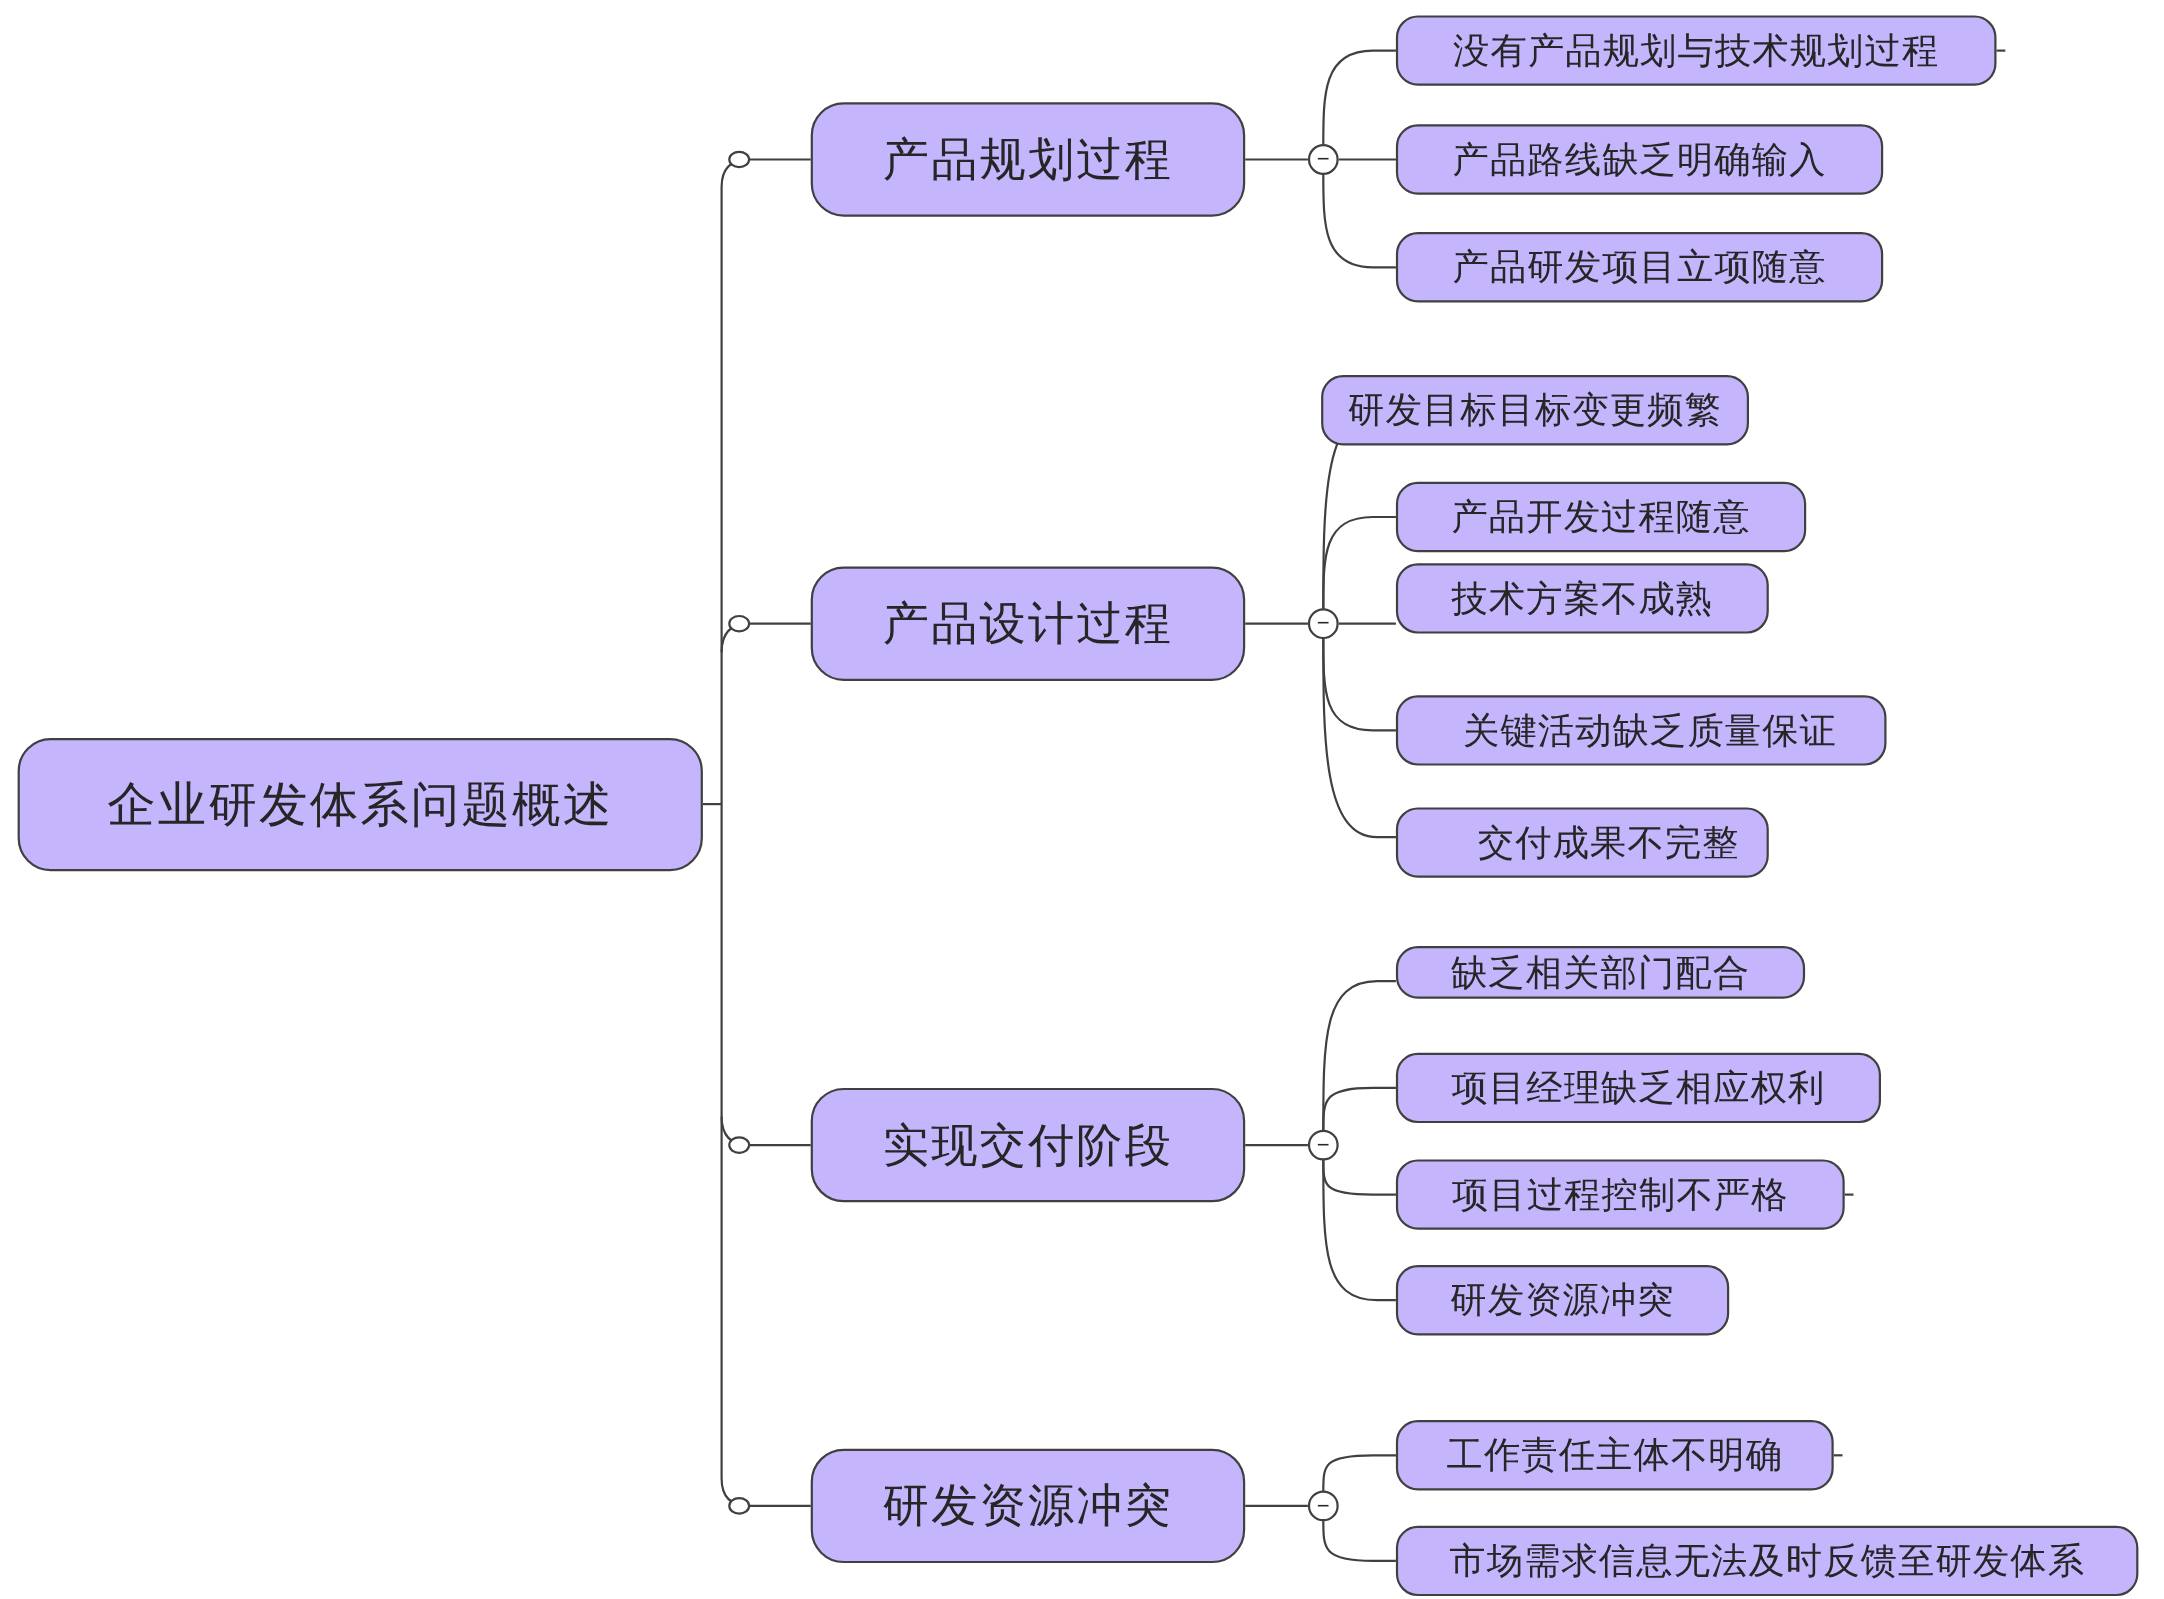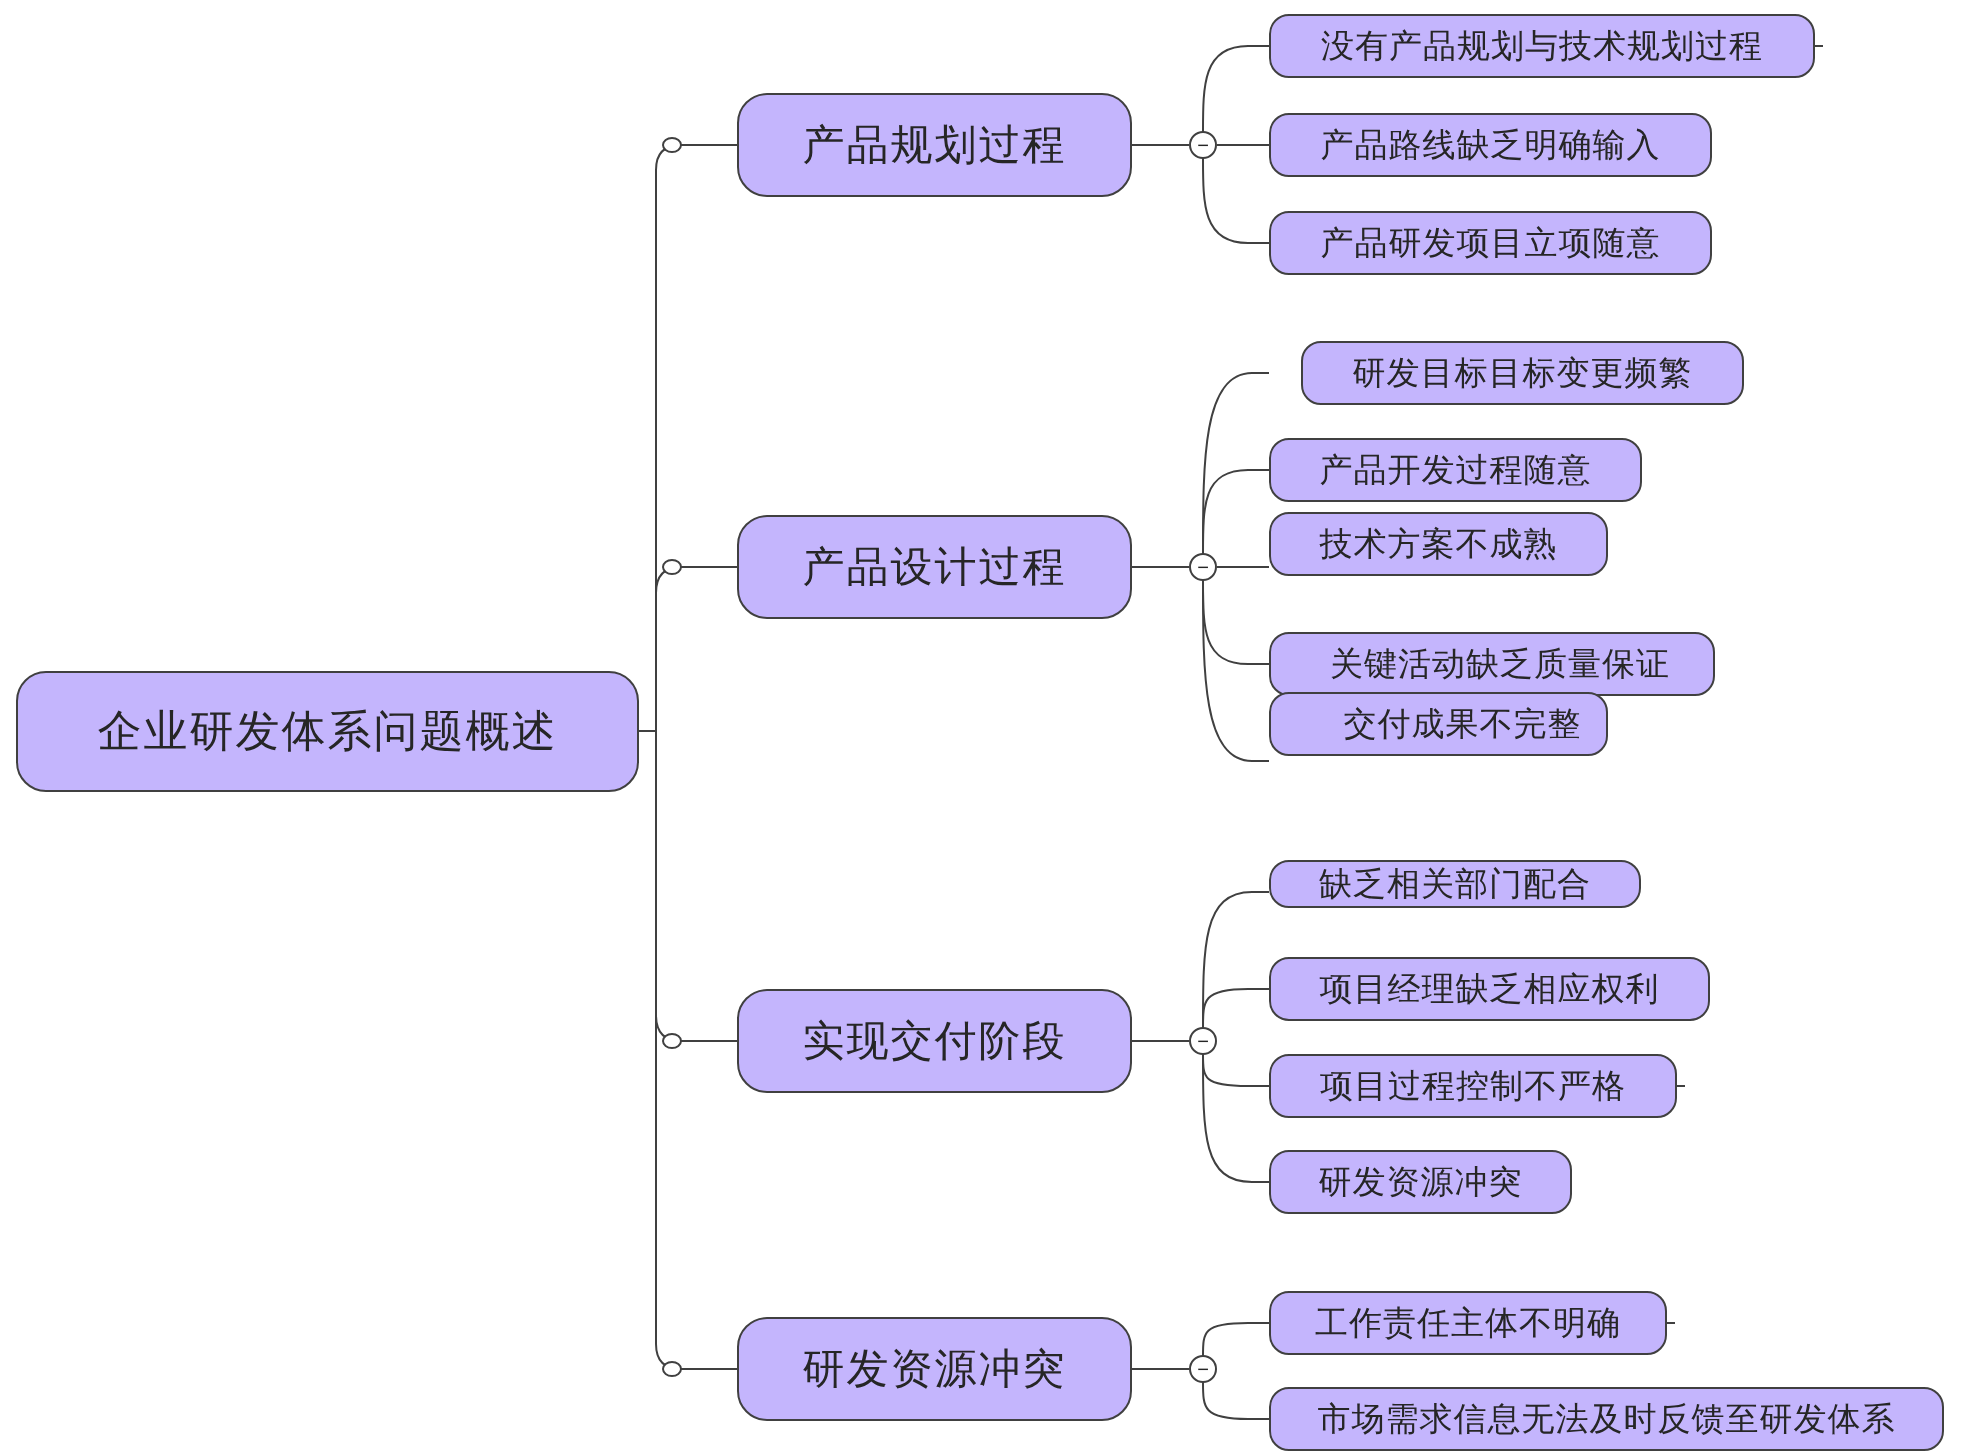--- a/index.html
+++ b/index.html
@@ -110,33 +110,33 @@
   <div class="node child" style="left:1269px;top:14px;width:546px;height:64px;">
     <span>没有产品规划与技术规划过程</span>
   </div>
   <div class="node child" style="left:1269px;top:113px;width:443px;height:64px;">
     <span>产品路线缺乏明确输入</span>
   </div>
   <div class="node child" style="left:1269px;top:211px;width:443px;height:64px;">
     <span>产品研发项目立项随意</span>
   </div>
 
-  <div class="node child" style="left:1301px;top:341px;width:443px;height:64px;">
+  <div class="node child" style="left:1201px;top:341px;width:389px;height:64px;">
     <span>研发目标目标变更频繁</span>
   </div>
   <div class="node child" style="left:1269px;top:438px;width:373px;height:64px;">
     <span>产品开发过程随意</span>
   </div>
   <div class="node child" style="left:1269px;top:512px;width:339px;height:64px;">
     <span>技术方案不成熟</span>
   </div>
   <div class="node child" style="left:1269px;top:632px;width:446px;height:64px;padding-left:16px;">
     <span>关键活动缺乏质量保证</span>
   </div>
-  <div class="node child" style="left:1269px;top:692px;width:339px;height:64px;padding-left:48px;">
+  <div class="node child" style="left:1269px;top:734px;width:339px;height:64px;padding-left:48px;">
     <span>交付成果不完整</span>
   </div>
 
   <div class="node child" style="left:1269px;top:860px;width:372px;height:48px;">
     <span>缺乏相关部门配合</span>
   </div>
   <div class="node child" style="left:1269px;top:957px;width:441px;height:64px;">
     <span>项目经理缺乏相应权利</span>
   </div>
   <div class="node child" style="left:1269px;top:1054px;width:408px;height:64px;">

